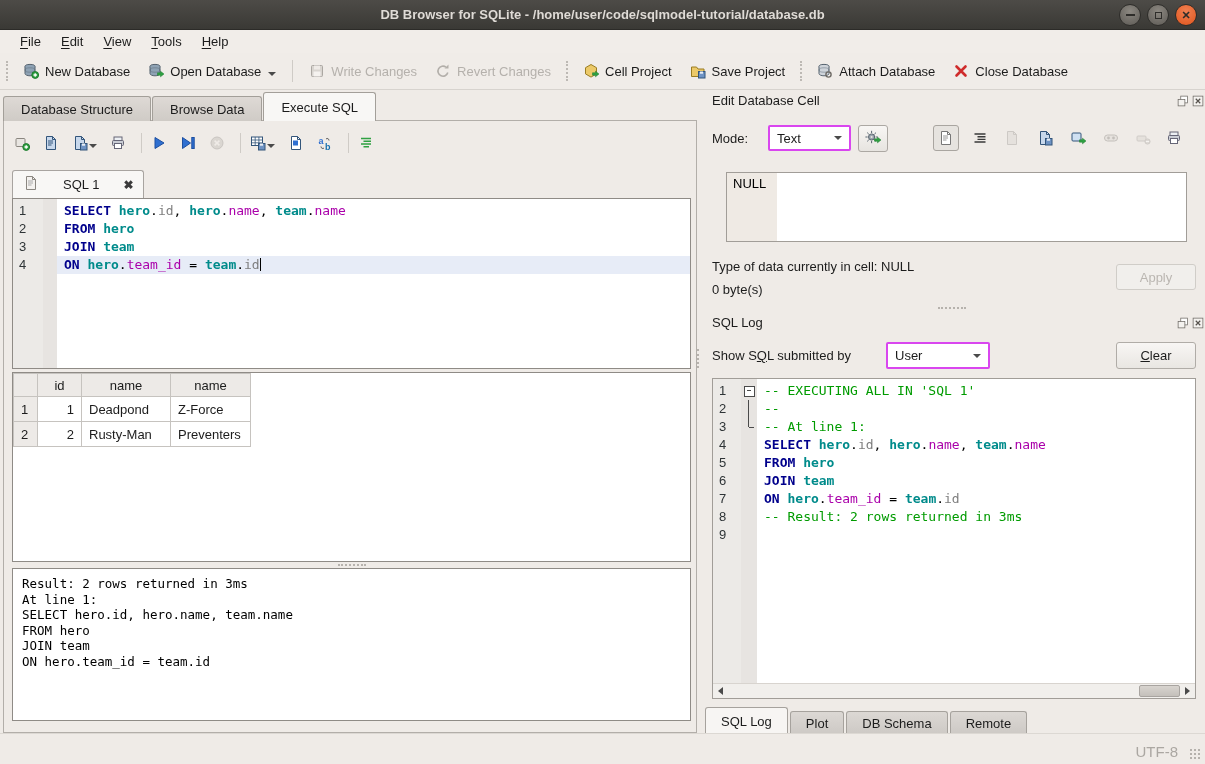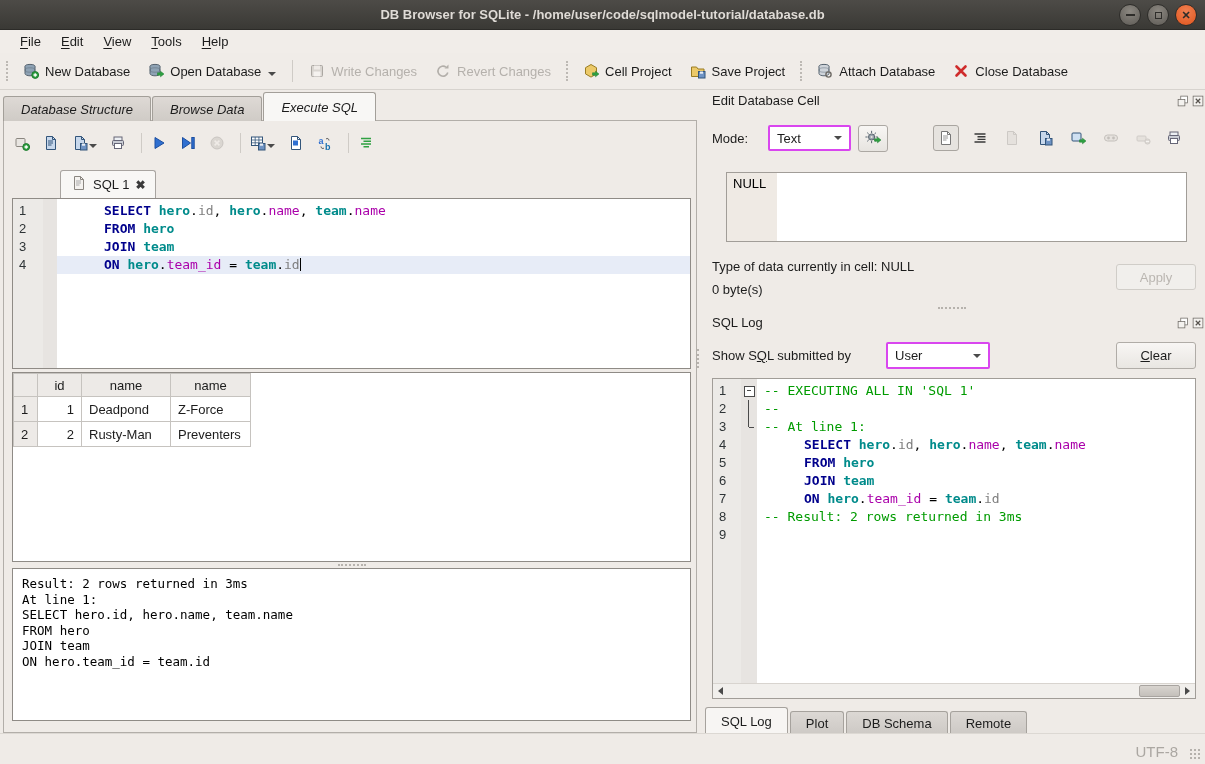--- a/index.html
+++ b/index.html
@@ -26,42 +26,42 @@
   .toolbar{position:absolute;left:0;top:53px;width:1205px;height:37px;background:#f0ece8;border-bottom:1px solid #d7d3ce;display:flex;align-items:center;}
   .tb-handle{height:20px;border-left:2px dotted #bdb9b4;margin:0 6px;}
   .tb-sep{width:1px;height:22px;background:#cfcbc6;margin:0 7px;}
   .tb-btn{display:flex;align-items:center;gap:6px;padding:5px 9px;white-space:nowrap;}
   .tb-btn.disabled{color:#b5b1ac;}
   .tb-btn svg{display:block;}
   .caret-down{width:0;height:0;border-left:4px solid transparent;border-right:4px solid transparent;border-top:4px solid #4a4a4a;margin-left:1px;align-self:flex-end;margin-bottom:3px;}
 
   
   .tabbar{position:absolute;left:3px;top:92px;display:flex;align-items:flex-end;height:29px;z-index:3;}
-  .mtab{height:25px;line-height:25px;padding:0 17px;background:linear-gradient(#ded9d5,#cfcbc6);border:1px solid #a39f99;border-bottom:none;border-radius:3px 3px 0 0;margin-right:1px;font-style:italic;}
+  .mtab{height:25px;line-height:25px;padding:0 17px;background:linear-gradient(#ded9d5,#cfcbc6);border:1px solid #a39f99;border-bottom:none;border-radius:3px 3px 0 0;margin-right:1px;}
   .mtab.active{height:29px;line-height:29px;background:#f8f7f5;position:relative;z-index:4;}
 
   
   .left-frame{position:absolute;left:3px;top:120px;width:694px;height:613px;border:1px solid #b2aea9;background:#efebe7;}
   .sql-toolbar{position:absolute;left:10px;top:9px;height:26px;display:flex;align-items:center;}
   .sti{display:flex;align-items:flex-end;margin-right:13px;}
   .sti svg{display:block;}
   .sti.disabled{opacity:.55;}
   .st-sep{width:1px;height:20px;background:#cfcbc6;margin:0 9px 0 2px;}
 
   .sqltab-row{position:absolute;left:8px;top:49px;display:flex;}
-  .sqltab{height:28px;display:flex;align-items:center;gap:6px;padding:11px 10px;background:#f8f7f5;border:1px solid #a8a4a0;border-bottom:none;border-radius:3px 3px 0 0;margin-left:48px;}
+  .sqltab{height:28px;display:flex;align-items:center;gap:24px;padding:11px 10px;background:#f8f7f5;border:1px solid #a8a4a0;border-bottom:none;border-radius:3px 3px 0 0;}
   .sqltab .x{font-weight:bold;color:#3a3a3a;font-size:12px;}
 
   .editor-box{position:absolute;left:8px;top:77px;width:679px;height:171px;border:1px solid #8f8b86;background:linear-gradient(90deg,#eceae7 0 30px,#e7e4e1 30px 44px,#fff 44px);overflow:hidden;}
   .code-row{display:flex;height:18px;line-height:18px;}
   .lnum{width:30px;padding-left:6px;color:#2e3436;flex:none;font-size:13px;}
   .fold{width:14px;flex:none;position:relative;}
   .codeline{flex:1;font-family:"DejaVu Sans Mono",monospace;font-size:13px;padding-left:7px;white-space:pre;}
   .code-row.current .codeline{background:#e7ecf7;}
-  .tk-kw{color:var(--c-kw);font-weight:bold;margin-left:40px;}
+  .tk-kw{color:var(--c-kw);font-weight:bold;}
   .tk-tbl{color:var(--c-tbl);font-weight:bold;}
   .tk-fld{color:var(--c-fld);}
   .tk-id{color:var(--c-id);}
   .tk-pl{color:var(--c-txt);}
   .tk-cm{color:var(--c-cm);}
   .caret-i{display:inline-block;width:1px;height:13px;background:#000;vertical-align:-2px;}
 
   .fold.f-start::before{content:'';position:absolute;left:3px;top:4px;width:9px;height:9px;border:1px solid #4a4a4a;background:#fff;}
   .fold.f-start::after{content:'';position:absolute;left:6px;top:8px;width:4px;height:1px;background:#4a4a4a;}
   .fold.f-mid::before{content:'';position:absolute;left:7px;top:0;bottom:0;width:1px;background:#4a4a4a;}

